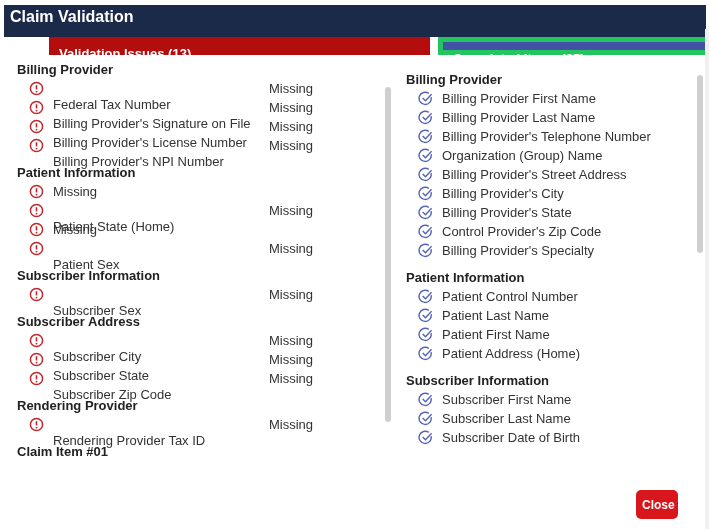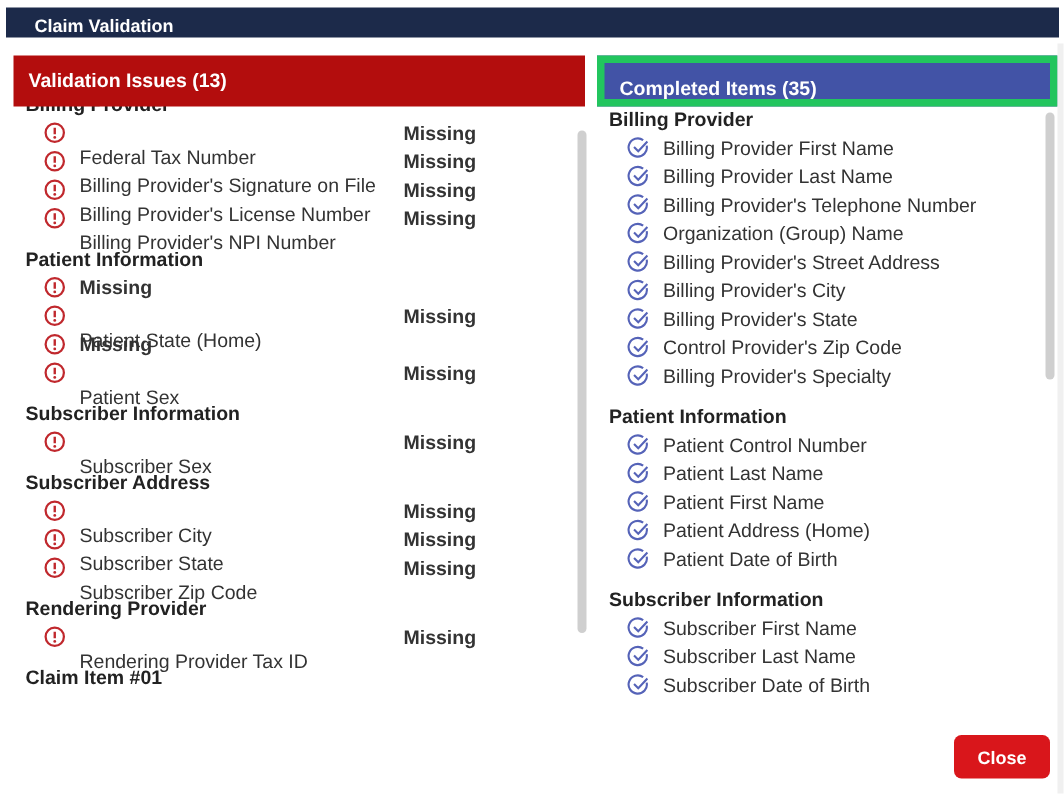--- a/index.html
+++ b/index.html
@@ -1,34 +1,34 @@
 <!DOCTYPE html>
 <html><head>
 <meta charset="utf-8">
 <style>
   html,body{margin:0;padding:0;}
   body{width:709px;height:529px;background:#ffffff;font-family:"Liberation Sans",sans-serif;position:relative;overflow:hidden;}
-  .titlebar{position:absolute;left:4px;top:5px;width:702px;height:20px;background:#1c2a4a;color:#fff;font-size:12px;font-weight:bold;line-height:24px;padding-left:19px;box-sizing:border-box;}
-  .panel-head{position:absolute;top:37px;height:34px;color:#fff;font-weight:bold;font-size:13px;line-height:34px;padding-left:10px;box-sizing:border-box;}
+  .titlebar{position:absolute;left:4px;top:5px;width:702px;height:32px;background:#1c2a4a;color:#fff;font-size:16px;font-weight:bold;line-height:24px;padding-left:6px;box-sizing:border-box;}
+  .panel-head{position:absolute;top:37px;height:18px;color:#fff;font-weight:bold;font-size:13px;line-height:34px;padding-left:10px;box-sizing:border-box;margin-left:40px;}
   .head-issues{left:9px;width:381px;background:#b30d0d;}
   .head-completed{left:398px;width:307px;background:#4253a6;border:5px solid #22c55e;}
   .list{position:absolute;overflow:hidden;}
   .list-issues{left:9px;top:63px;width:370px;height:400px;}
   .list-completed{left:398px;top:70px;width:295px;height:400px;}
   .section-title{font-weight:bold;font-size:13px;color:#222;padding-left:8px;height:19px;line-height:19px;}
   .item{display:flex;align-items:center;height:19px;font-size:13px;color:#333;}
   .item .icon{width:16px;height:16px;margin-left:19px;margin-right:9px;display:inline-flex;align-items:center;justify-content:center;}
   .item .label{flex:0 0 auto;}
   .list-issues .item .label{width:216px;margin-top:32px;}
-  .item .status{color:#333;font-weight:bold;}
+  .item .status{color:#333;}
   .gap{height:8px;}
   .scroll{position:absolute;background:#cfcfcf;border-radius:3px;}
   .scroll-issues{left:385px;top:87px;width:6px;height:335px;}
   .scroll-completed{left:697px;top:75px;width:6px;height:178px;}
-  .close-btn{position:absolute;left:636px;top:490px;width:64px;height:29px;background:#d9161b;color:#fff;border:none;border-radius:5px;font-size:12px;font-weight:bold;font-family:"Liberation Sans",sans-serif;}
+  .close-btn{position:absolute;left:636px;top:490px;width:42px;height:29px;background:#d9161b;color:#fff;border:none;border-radius:5px;font-size:12px;font-weight:bold;font-family:"Liberation Sans",sans-serif;}
   .right-edge{position:absolute;left:705px;top:29px;width:4px;height:500px;background:#f0f0f0;}
 </style>
 </head>
 <body>
 
 <div class="titlebar">Claim Validation</div>
 
 <div class="list list-issues">
   <div style="margin-top:-3px;">
 
@@ -313,29 +313,20 @@
     </div>
   <div class="item">
       <span class="icon">
         <svg width="15" height="15" viewBox="0 0 16 16">
           <path d="M14 6.5 A6.5 6.5 0 1 1 11.5 2.6" fill="none" stroke="#5563b8" stroke-width="1.5"></path>
           <polyline points="5,7.5 8,10.5 14.5,3.5" fill="none" stroke="#5563b8" stroke-width="1.5"></polyline>
         </svg>
       </span>
       <span class="label">Patient Address (Home)</span>
     </div>
-  <div class="item">
-      <span class="icon">
-        <svg width="15" height="15" viewBox="0 0 16 16">
-          <path d="M14 6.5 A6.5 6.5 0 1 1 11.5 2.6" fill="none" stroke="#5563b8" stroke-width="1.5"></path>
-          <polyline points="5,7.5 8,10.5 14.5,3.5" fill="none" stroke="#5563b8" stroke-width="1.5"></polyline>
-        </svg>
-      </span>
-      <span class="label">Patient Date of Birth</span>
-    </div>
   <div class="gap"></div>
 
   <div class="section-title">Subscriber Information</div>
   <div class="item">
       <span class="icon">
         <svg width="15" height="15" viewBox="0 0 16 16">
           <path d="M14 6.5 A6.5 6.5 0 1 1 11.5 2.6" fill="none" stroke="#5563b8" stroke-width="1.5"></path>
           <polyline points="5,7.5 8,10.5 14.5,3.5" fill="none" stroke="#5563b8" stroke-width="1.5"></polyline>
         </svg>
       </span>

